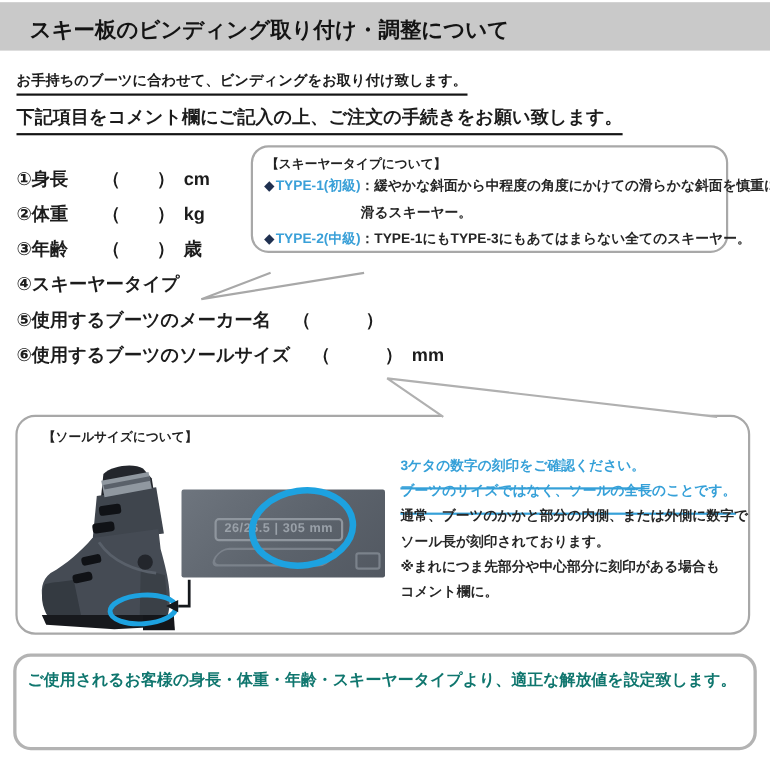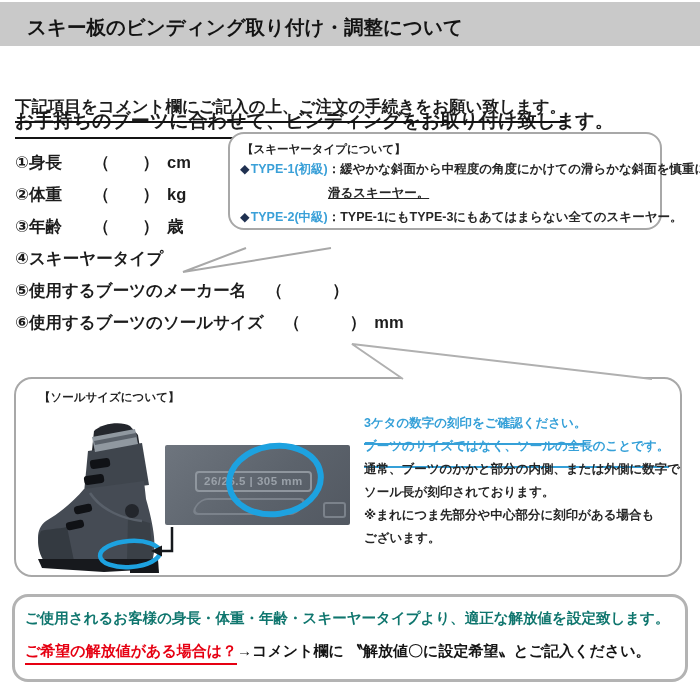--- a/index.html
+++ b/index.html
@@ -7,40 +7,40 @@
     position:relative;width:700px;height:700px;background:#ffffff;overflow:hidden;
     font-family:"Liberation Sans","DejaVu Sans",sans-serif;
     font-weight:bold;color:#1c1c1c;
   }
   
   .header-bar{position:absolute;left:0;top:2px;width:700px;height:44px;background:#c9c9c9;}
   .header-title{position:absolute;left:27px;top:12px;font-size:19.5px;color:#141414;white-space:nowrap;}
   
   .intro-line{position:absolute;left:15px;white-space:nowrap;display:inline-block;
     border-bottom:2px solid #141414;padding-bottom:3px;}
-  .intro-1{top:64px;font-size:19px;margin-top:44px;}
+  .intro-1{top:64px;font-size:13px;}
   .intro-2{top:96px;font-size:16.5px;}
   
   .req-list{position:absolute;left:15px;top:152px;}
   .req-row{height:32px;font-size:16.5px;white-space:nowrap;}
   .req-row .label{display:inline-block;}
   .req-row.short .label{width:78px;}
   .req-row.long .paren{margin-left:20px;}
   .req-row .unit{margin-left:8px;}
   
   .callout{position:absolute;background:#fff;border:2px solid #a8a8a8;border-radius:16px;box-sizing:border-box;z-index:1;}
   .skier-callout{left:228px;top:132px;width:434px;height:98px;}
   .sole-callout{left:14px;top:377px;width:668px;height:200px;border-radius:18px;}
   .note-title{position:absolute;font-size:11.5px;color:#222;white-space:nowrap;}
   .skier-title{left:12px;top:8px;}
   .sole-title{left:23px;top:11px;}
   .type-row{position:absolute;left:10px;font-size:12.5px;white-space:nowrap;color:#262626;}
   .type-row .bullet{color:#1f3050;margin-right:1px;}
   .type-name{color:#3aa0d8;}
-  .type-cont{position:absolute;font-size:12.5px;color:#262626;white-space:nowrap;text-decoration:underline;}
+  .type-cont{position:absolute;font-size:12.5px;color:#262626;white-space:nowrap;}
   
   .sole-text{position:absolute;left:348px;top:36px;width:312px;}
   .sole-text .line{height:23px;font-size:12.5px;white-space:nowrap;color:#262626;}
   .sole-text .hl{display:inline-block;color:#35a0d8;border-bottom:2px solid #35a0d8;padding-bottom:11px;}
   
   .sole-photo{position:absolute;left:149px;top:66px;width:185px;height:80px;border-radius:2px;
     background:linear-gradient(135deg,#6e757e 0%,#5c636c 55%,#525861 100%);}
   .emboss-plate{position:absolute;left:30px;top:26px;height:17px;line-height:17px;padding:0 7px;
     border:2px solid #8f969e;border-radius:4px;color:#9aa1a9;font-size:11.5px;letter-spacing:0.5px;white-space:nowrap;}
   .tread{position:absolute;left:30px;top:53px;width:104px;height:13px;border:2px solid #7b828b;
@@ -127,29 +127,26 @@
       <div class="tread"></div>
       <div class="tread2"></div>
     </div>
 
     <div class="sole-text">
       <div class="line"><span class="hl">3ケタの数字の刻印をご確認ください。</span></div>
       <div class="line"><span class="hl">ブーツのサイズではなく、ソールの全長のことです。</span></div>
       <div class="line">通常、ブーツのかかと部分の内側、または外側に数字で</div>
       <div class="line">ソール長が刻印されております。</div>
       <div class="line">※まれにつま先部分や中心部分に刻印がある場合も</div>
-      <div class="line">ございます。</div>
+      <div class="line">コメント欄に。</div>
     </div>
   </div>
 
   <div class="release-box">
     <div class="release-line1">ご使用されるお客様の身長・体重・年齢・スキーヤータイプより、適正な解放値を設定致します。</div>
-    <div class="release-line2">
-      <span class="release-q">ご希望の解放値がある場合は？</span><span class="release-a">→コメント欄に 〝解放値〇に設定希望〟とご記入ください。</span>
-    </div>
   </div>
 
   <svg class="overlay" viewBox="0 0 700 700">
 
     <path d="M246,248 L183,272 L331,248" fill="#ffffff" stroke="#a8a8a8" stroke-width="2"></path>
 
     <path d="M403,379 L352,344 L652,379" fill="#ffffff" stroke="#b0b0b0" stroke-width="2"></path>
 
     <ellipse cx="275" cy="480" rx="46" ry="34" fill="none" stroke="#1da2e0" stroke-width="6" transform="rotate(-8 275 480)"></ellipse>
 

